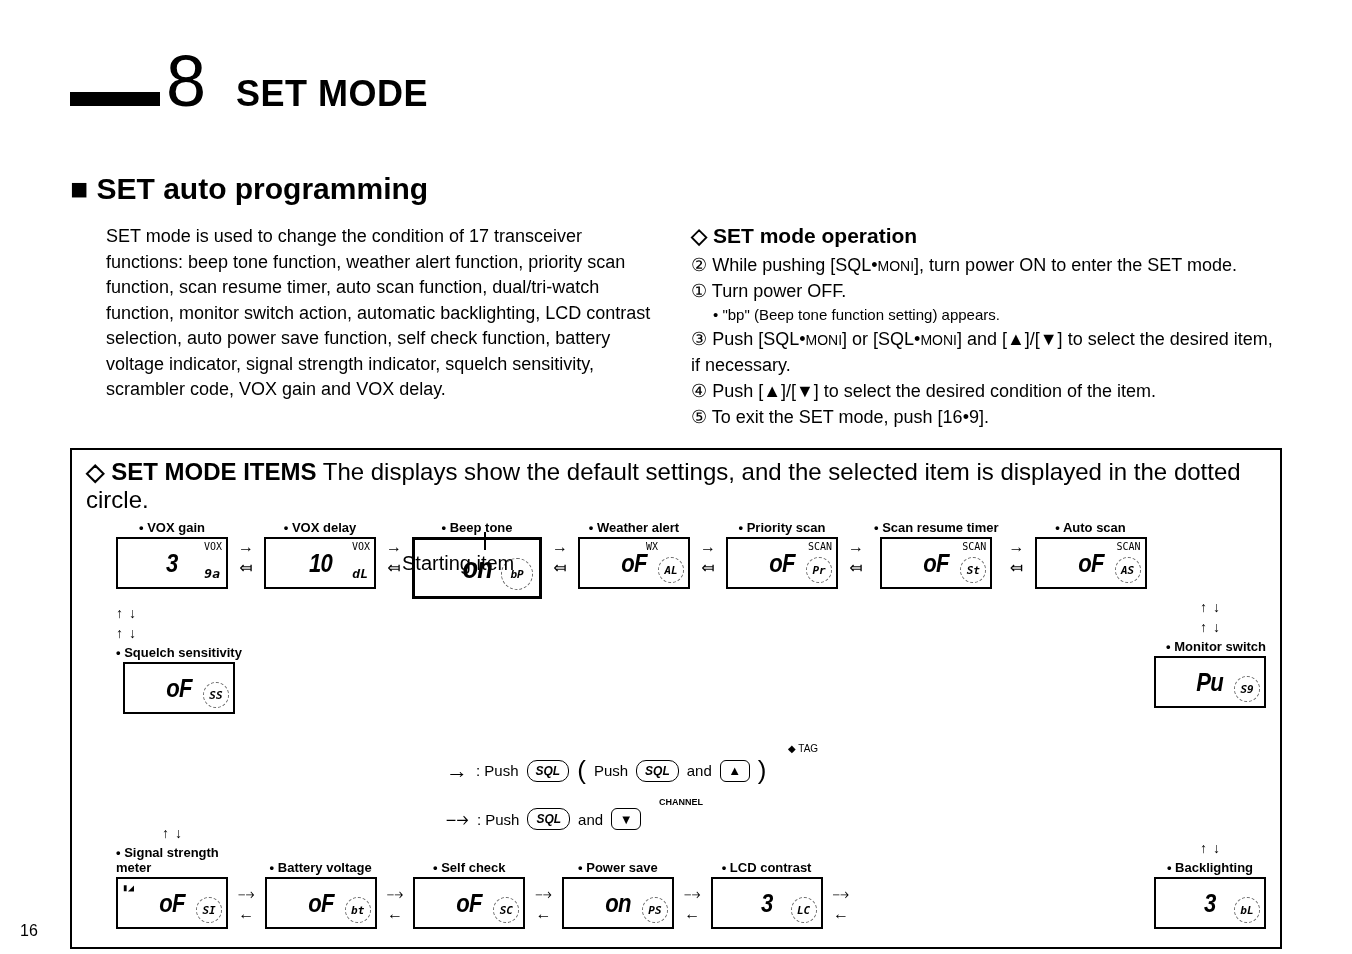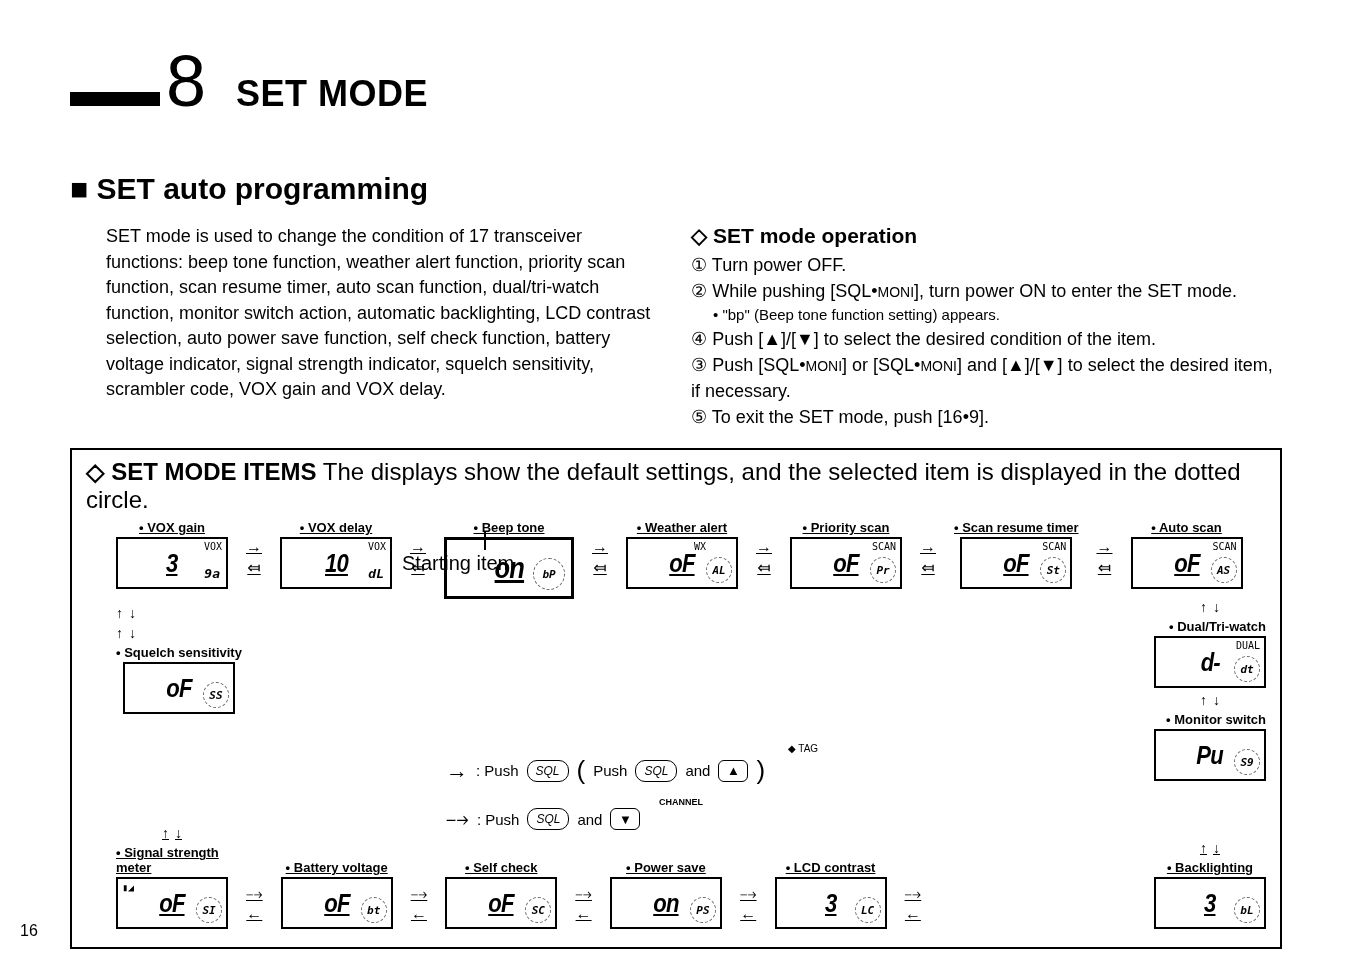--- a/index.html
+++ b/index.html
@@ -25,21 +25,21 @@
   .steps .indent { padding-left: 18px; }
   .bullet-sub { font-size: 15px; padding-left: 22px; }
   .diagram-box {
     border: 2px solid #000;
     margin-top: 18px;
     padding: 8px 14px 12px 14px;
     position: relative;
   }
   .diagram-header { font-size: 24px; margin-bottom: 6px; }
   .diagram-header b { font-weight: bold; }
-  .row-items { display: flex; gap: 18px; align-items: flex-start; margin-bottom: 6px; position: relative; text-decoration: underline; }
+  .row-items { display: flex; gap: 10px; align-items: flex-start; margin-bottom: 6px; position: relative; }
   .item-block { display: flex; flex-direction: column; align-items: center; gap: 2px; position: relative; }
   .item-label { font-size: 13px; font-weight: bold; text-align: center; }
   .lcd {
     width: 112px; height: 52px;
     border: 2px solid #000;
     position: relative;
     background: #fff;
     display: flex; align-items: center; justify-content: center;
     font-family: 'Segment7', monospace;
   }
@@ -63,21 +63,21 @@
   .dotted-circ span { font-size: 11px; font-style: italic; font-weight: bold; }
   .dotted-circ.big { width: 32px; height: 32px; right: 6px; bottom: 6px; }
   .arrow-h { display: flex; flex-direction: column; gap: 2px; align-items: center; justify-content: center; margin-top: 18px; }
   .ud-arrows { display: flex; gap: 6px; font-size: 14px; justify-content: center; }
   .middle-instructions {
     position: absolute; left: 360px; top: 150px; font-size: 15px;
   }
   .key-box {
     display: inline-flex; align-items: center; justify-content: center;
     border: 1.5px solid #000; border-radius: 10px;
-    padding: 2px 8px; font-size: 12px; font-weight: normal; font-style: italic;
+    padding: 2px 8px; font-size: 12px; font-weight: bold; font-style: italic;
     min-width: 34px; height: 22px;
   }
   .key-arrow {
     display: inline-flex; align-items: center; justify-content: center;
     border: 1.5px solid #000; border-radius: 6px;
     width: 30px; height: 22px; font-size: 13px;
   }
   .page-num { position: absolute; left: 20px; bottom: 14px; font-size: 16px; }
   .left-stack { display: flex; flex-direction: column; gap: 4px; align-items: flex-start; }
   .right-stack { display: flex; flex-direction: column; gap: 4px; align-items: flex-end; margin-left: auto; }
@@ -97,30 +97,30 @@
 
 <div class="section-title">■ SET auto programming</div>
 
 <div class="columns">
   <div class="col">
     <div class="body-text">SET mode is used to change the condition of 17 transceiver functions: beep tone function, weather alert function, priority scan function, scan resume timer, auto scan function, dual/tri-watch function, monitor switch action, automatic backlighting, LCD contrast selection, auto power save function, self check function, battery voltage indicator, signal strength indicator, squelch sensitivity, scrambler code, VOX gain and VOX delay.</div>
   </div>
   <div class="col">
     <div class="sub-title">◇ SET mode operation</div>
     <div class="steps">
-      <div>① Turn power OFF.</div>
       <div>
         <span>② While pushing [SQL•</span><span style="font-size:14px">MONI</span><span>], turn power ON to enter the SET mode.</span>
       </div>
+      <div>① Turn power OFF.</div>
       <div class="indent" style="margin-left:0"></div>
       <div class="bullet-sub">• "bp" (Beep tone function setting) appears.</div>
-      <div>④ Push [▲]/[▼] to select the desired condition of the item.</div>
       <div>
         <span>③ Push [SQL•</span><span style="font-size:14px">MONI</span><span>] or [SQL•</span><span style="font-size:14px">MONI</span><span>] and [▲]/[▼] to select the desired item, if necessary.</span>
       </div>
+      <div>④ Push [▲]/[▼] to select the desired condition of the item.</div>
       <div>⑤ To exit the SET mode, push [16•9].</div>
     </div>
   </div>
 </div>
 
 <div class="diagram-box">
   <div class="diagram-header">
     <b>◇ SET MODE ITEMS</b><span>   The displays show the default settings, and the selected item is displayed in the dotted circle.</span>
   </div>
 
@@ -262,30 +262,20 @@
       </div>
     </div>
     <div class="tag-label">◆ TAG</div>
     <div class="channel-label">CHANNEL</div>
 
     <div class="right-stack" style="position:absolute; right:0; top:-6px;">
       <div class="ud-arrows" style="align-self:center">
           <span>↑</span>
           <span>↓</span>
         </div>
-      <div class="item-block">
-        <div class="item-label" style="text-align:right;align-self:flex-end">• Dual/Tri-watch</div>
-        <div class="lcd">
-          <span class="seg-text">d-</span>
-          <span class="seg-tiny" style="right:4px;top:2px">DUAL</span>
-          <div class="dotted-circ">
-              <span>dt</span>
-            </div>
-        </div>
-      </div>
       <div class="ud-arrows" style="align-self:center">
           <span>↑</span>
           <span>↓</span>
         </div>
       <div class="item-block">
         <div class="item-label" style="text-align:center;align-self:flex-end">• Monitor switch</div>
         <div class="lcd">
           <span class="seg-text">Pu</span>
           <div class="dotted-circ">
               <span>S9</span>

